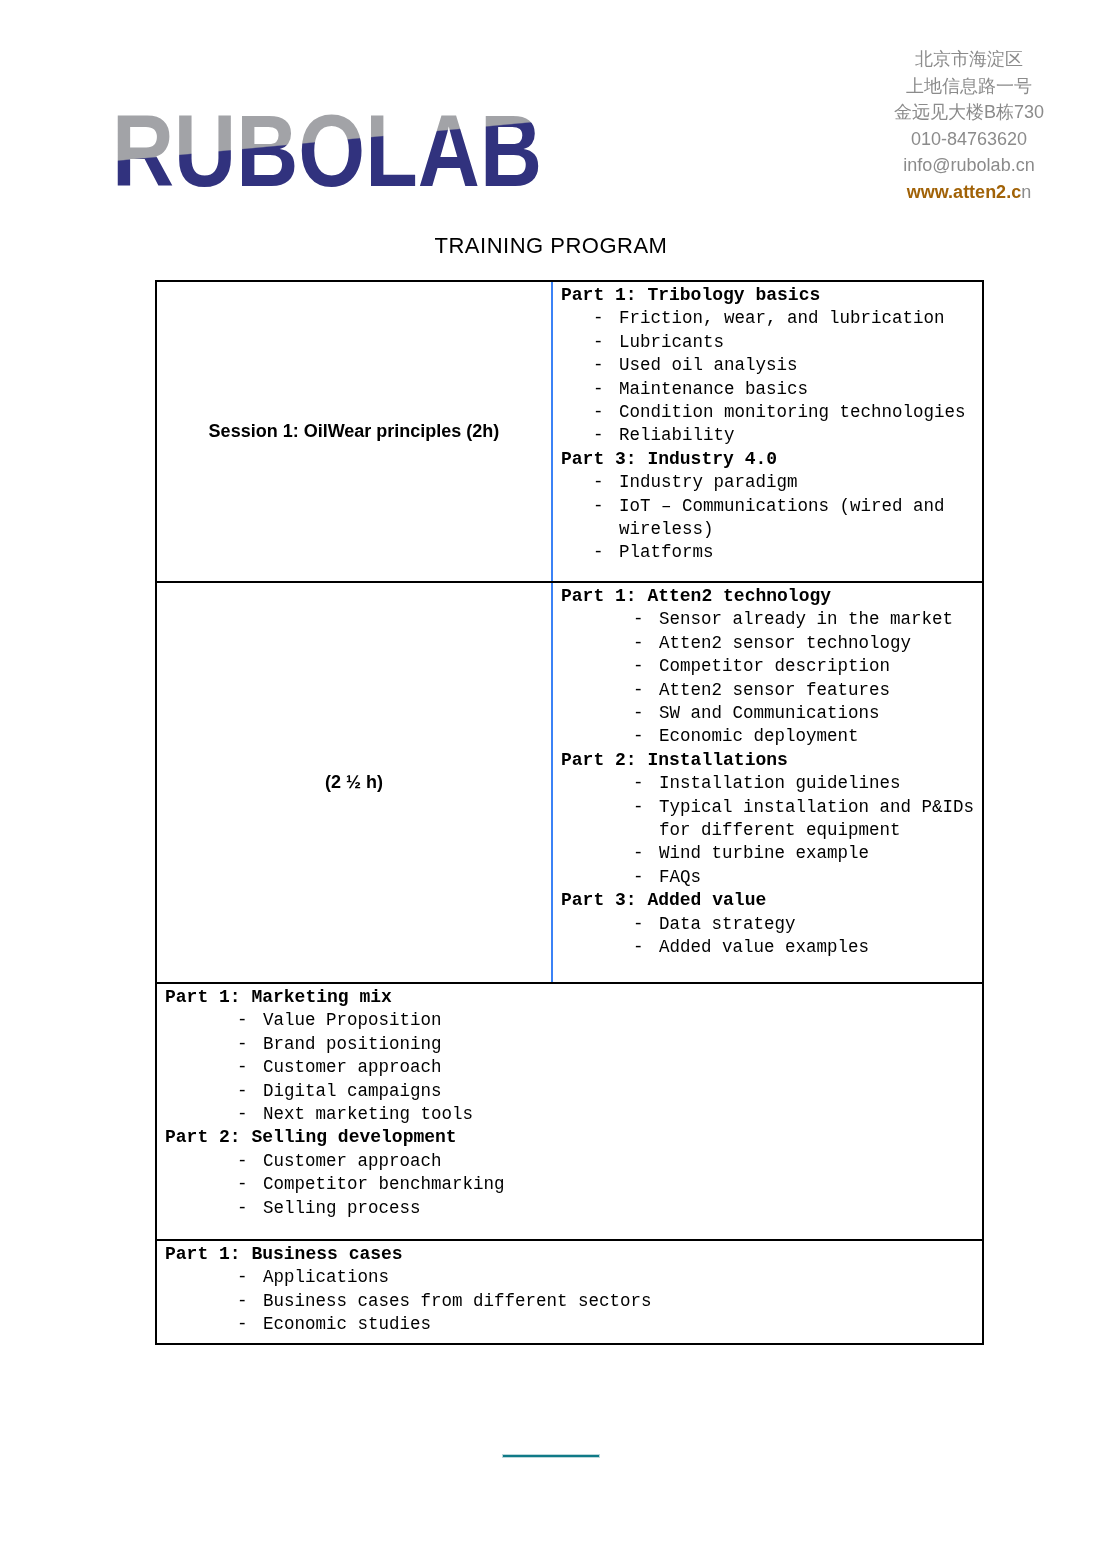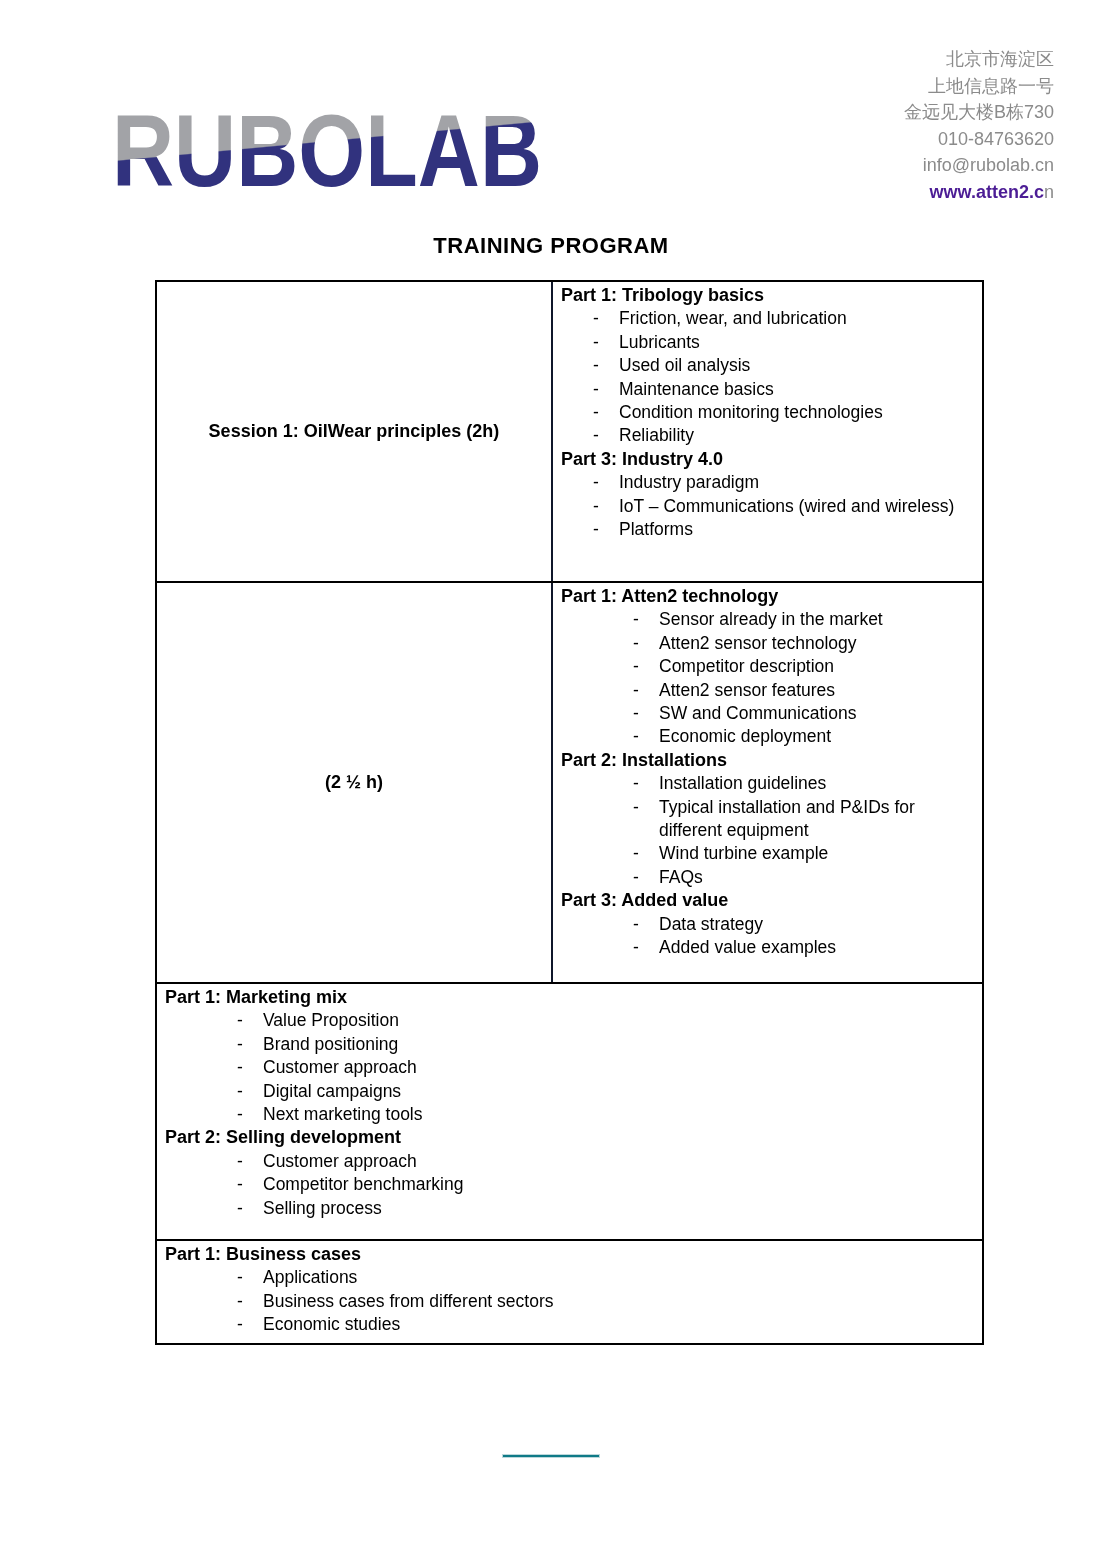--- a/index.html
+++ b/index.html
@@ -16,39 +16,39 @@
 
   
   .logo-svg {
     position: absolute;
     left: 110px;
     top: 96px;
   }
   .address {
     position: absolute;
     top: 46px;
-    right: 48px;
-    text-align: right;
+    right: 58px;
+    text-align: center;
     font-size: 18px;
     line-height: 26.5px;
     color: #8b8b8b;
   }
   .website-line { font-size: 18px; line-height: 26.5px; }
-  .website-bold { color: #4c1d95; font-weight: bold; }
+  .website-bold { color: #a16207; font-weight: bold; }
   .website-tail { color: #8b8b8b; }
 
   
   .doc-title {
     position: absolute;
     top: 233px;
     left: 0;
     width: 100%;
     text-align: center;
     font-size: 22px;
-    font-weight: bold;
+    font-weight: normal;
     letter-spacing: 0.5px;
     color: #000000;
   }
 
   
   .training-table {
     position: absolute;
     left: 155px;
     top: 280px;
     width: 829px;
@@ -58,37 +58,38 @@
   .t-row { display: flex; border-top: 2px solid #000000; }
   .t-row:first-child { border-top: none; }
   .t-row:nth-child(1) { min-height: 299px; }
   .t-row:nth-child(2) { min-height: 401px; }
   .t-row:nth-child(3) { min-height: 257px; }
   .t-row:nth-child(4) { min-height: 104px; }
 
   .cell-left {
     width: 396px;
     flex: none;
-    border-right: 2px solid #0f172a;
+    border-right: 2px solid #3b82f6;
     display: flex;
     align-items: center;
     justify-content: center;
     text-align: center;
     padding: 4px 8px;
   }
   .session-title {
     font-weight: bold;
     font-size: 18px;
     line-height: 25px;
     color: #000000;
   }
   .cell-right {
     flex: 1;
     padding: 2px 6px 6px 8px;
     color: #000000;
+    font-family: Liberation Mono, monospace;
   }
   .part-heading {
     font-weight: bold;
     font-size: 18px;
     line-height: 23.4px;
   }
   .bullet {
     display: flex;
     font-size: 17.5px;
     line-height: 23.4px;

